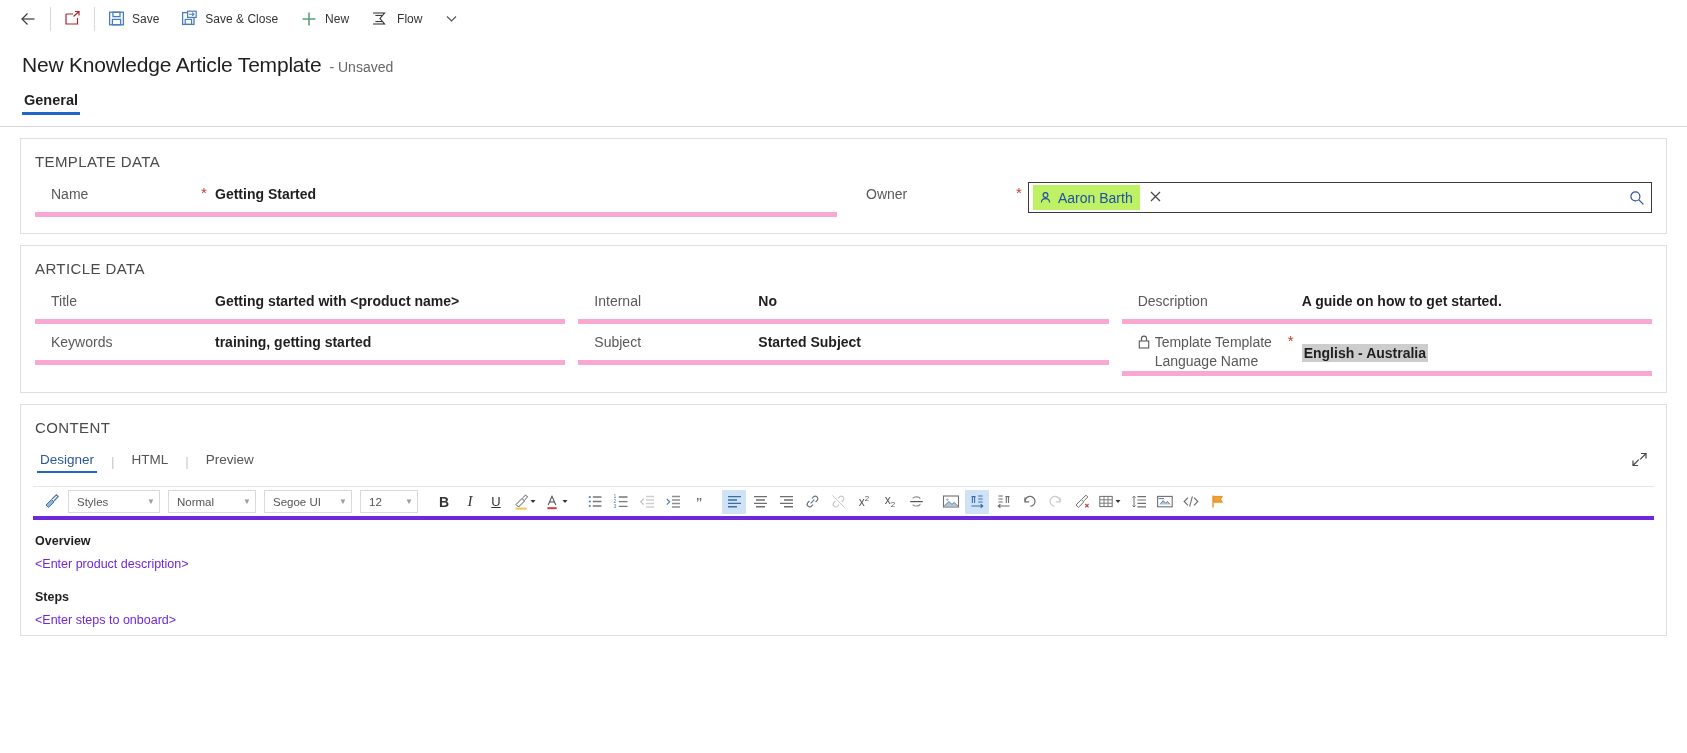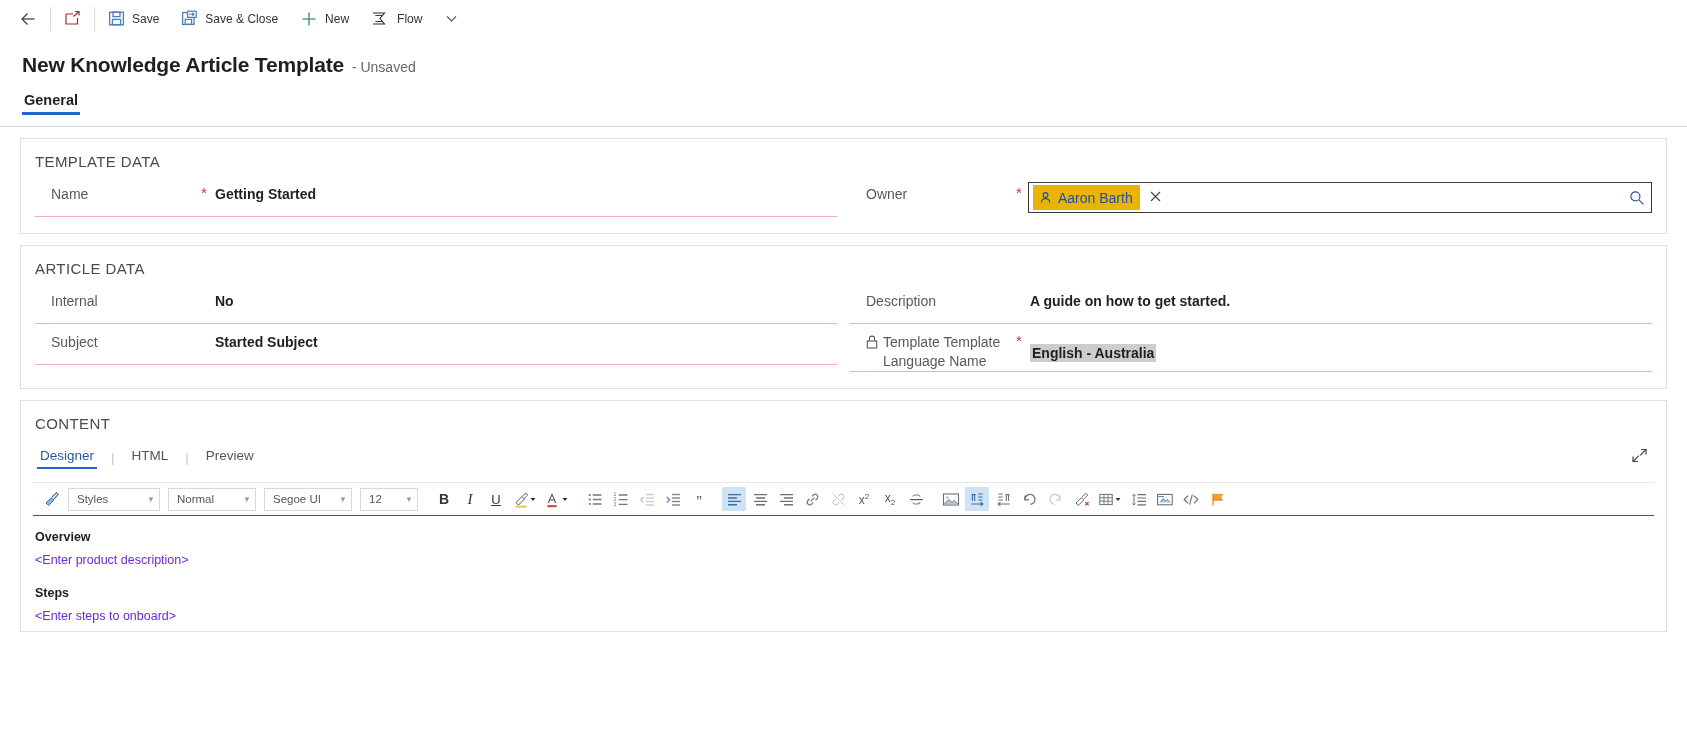--- a/index.html
+++ b/index.html
@@ -43,21 +43,21 @@
 
   
   .titlebar {
     padding: 16px 0 0 22px;
     display: flex;
     align-items: baseline;
     gap: 8px;
   }
   .rec-title {
     font-size: 21px;
-    font-weight: bold;
+    font-weight: normal;
     color: #1f1f1f;
     letter-spacing: -0.2px;
   }
   .rec-unsaved { font-size: 14px; color: #666666; }
 
   
   .tabstrip {
     margin-top: 13px;
     padding-left: 22px;
     height: 34px;
@@ -101,21 +101,21 @@
   }
   .rows { padding: 6px 14px 16px 14px; }
 
   .cols { display: flex; }
   .col { flex: 1 1 0; }
   .col + .col { margin-left: 13px; }
 
   .field {
     display: flex;
     align-items: flex-start;
-    border-bottom: 1px solid #f9a8d4;
+    border-bottom: 5px solid #f9a8d4;
     min-height: 41px;
     padding-top: 9px;
   }
   .flabel {
     width: 160px;
     flex: 0 0 160px;
     font-size: 14px;
     color: #595959;
     padding-left: 16px;
     line-height: 19px;
@@ -146,21 +146,21 @@
     display: flex;
     align-items: center;
     padding: 0 6px 0 4px;
     background: #ffffff;
     margin-top: -3px;
   }
   .chip {
     display: flex;
     align-items: center;
     gap: 6px;
-    background: #eab308;
+    background: #bef264;
     height: 25px;
     padding: 0 7px 0 6px;
     font-size: 14px;
     color: #1f4fa8;
   }
   .lookup-spacer { flex: 1 1 auto; }
   .lookup-search { color: #2b579a; display: flex; align-items: center; }
 
   
   .ed-tabs {
@@ -191,21 +191,21 @@
     position: absolute;
     right: 18px;
     top: 46px;
     color: #444;
     cursor: default;
   }
 
   .toolbar {
     margin: 13px 12px 0 12px;
     border-top: 1px solid #e6e6e6;
-    border-bottom: 1px solid #6d28d9;
+    border-bottom: 4px solid #6d28d9;
     height: 34px;
     display: flex;
     align-items: center;
     padding: 0 6px;
     gap: 2px;
     background: #ffffff;
   }
   .tb-btn {
     width: 24px; height: 24px;
     display: flex; align-items: center; justify-content: center;
@@ -377,20 +377,32 @@
         </div>
       </div>
     </div>
   </div>
 
   <div class="section">
     <div class="section-title">ARTICLE DATA</div>
     <div class="rows">
       <div class="cols">
 
+        <div class="col">
+          <div class="field">
+            <div class="flabel">Title</div>
+            <div class="req"></div>
+            <div class="fvalue">Getting started with &lt;product name&gt;</div>
+          </div>
+          <div class="field">
+            <div class="flabel">Keywords</div>
+            <div class="req"></div>
+            <div class="fvalue">training, getting started</div>
+          </div>
+        </div>
 
         <div class="col">
           <div class="field">
             <div class="flabel">Internal</div>
             <div class="req"></div>
             <div class="fvalue">No</div>
           </div>
           <div class="field">
             <div class="flabel">Subject</div>
             <div class="req"></div>

